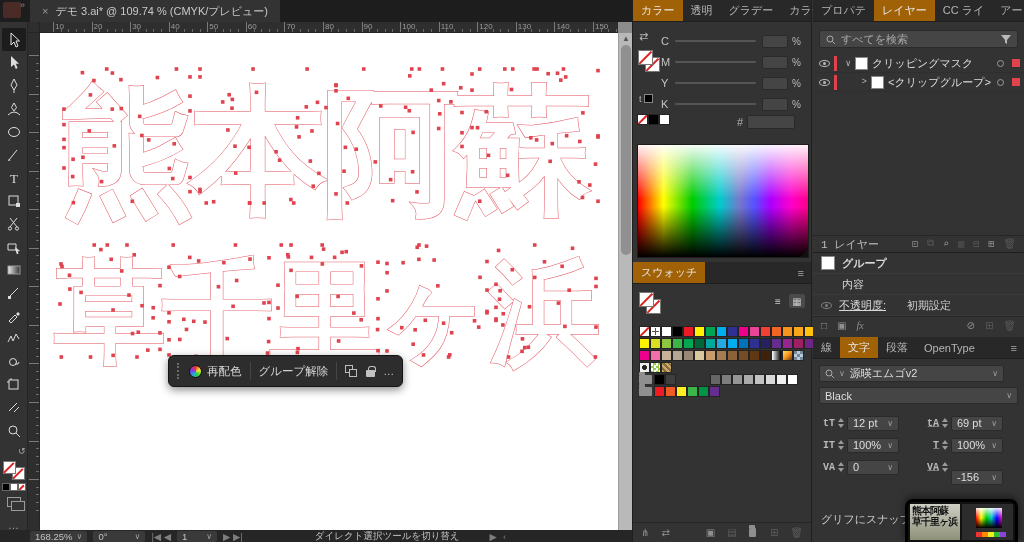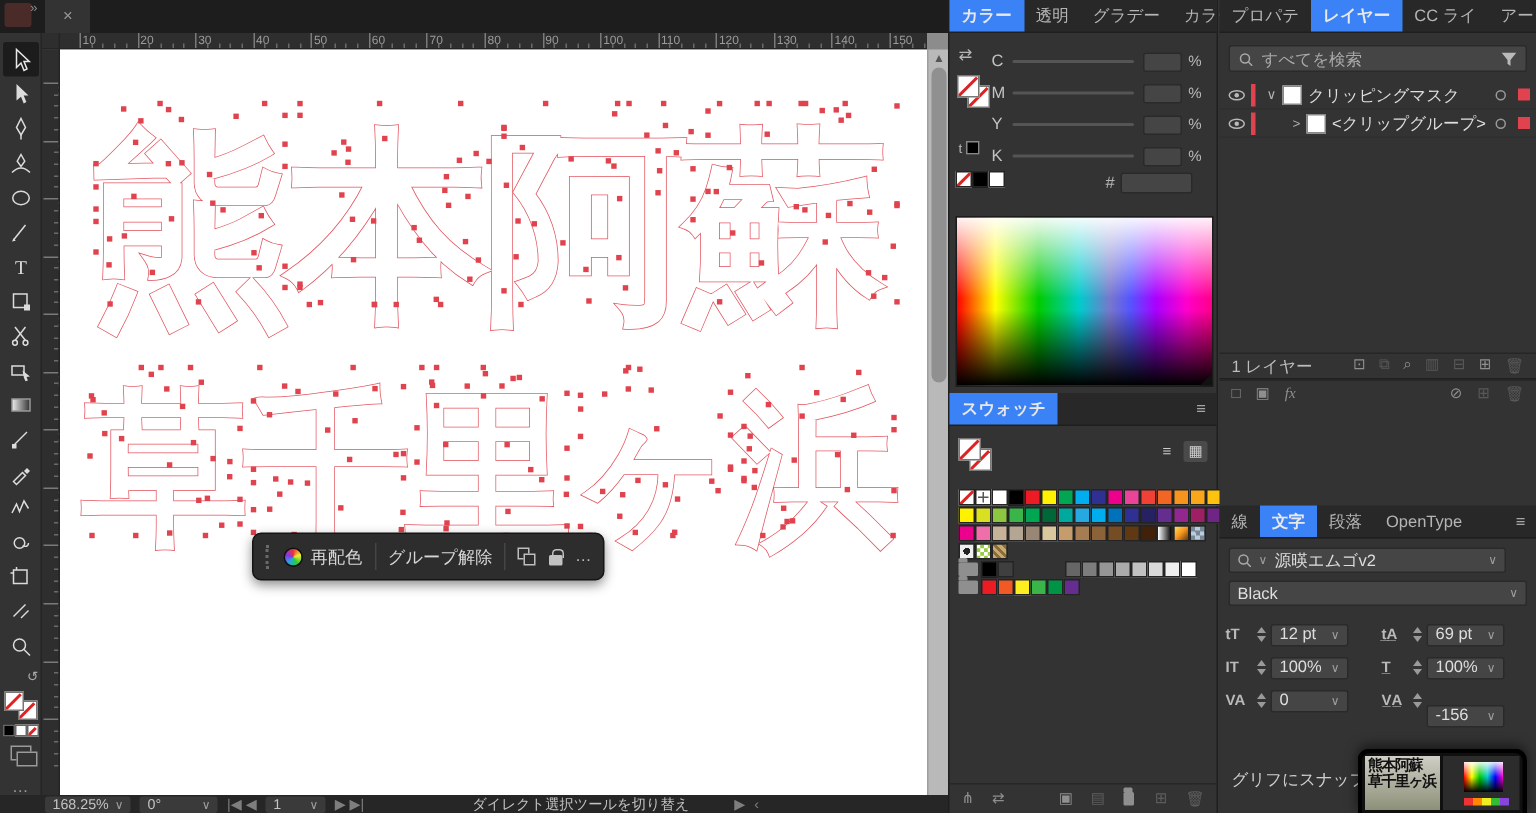--- a/index.html
+++ b/index.html
@@ -44,21 +44,21 @@
   #ctxbar .grip { width:4px; height:16px; border-left:2px dotted #6a6a6a; }
   #ctxbar .sep { width:1px; height:18px; background:#454545; }
   #ctxbar .cw { width:13px; height:13px; border-radius:50%; background:conic-gradient(#e33,#ee3,#3c3,#2ad,#83e,#e33); border:1px solid #111; }
   .mini-ic { color:#bdbdbd; font-size:11px; }
   .lockbody { width:9px; height:7px; background:#c2c2c2; border-radius:1px; position:relative; margin-top:4px; }
   .lockbody:before { content:""; position:absolute; left:1.5px; top:-4px; width:6px; height:5px; border:1.5px solid #c2c2c2; border-bottom:none; border-radius:3px 3px 0 0; }
 
   
   .tabstrip { display:flex; align-items:stretch; height:22px; background:#282828; border-bottom:1px solid #1f1f1f; font-size:11px; color:#b5b5b5; }
   .tabstrip .tab { display:flex; align-items:center; padding:0 8px; white-space:nowrap; }
-  .tabstrip .tab.active { background:#3b82f6; color:#e8e8e8;font-weight:bold; }
+  .tabstrip .tab.active { background:#a16207; color:#e8e8e8; }
   .tabstrip .menu { margin-left:auto; padding:0 7px; display:flex; align-items:center; color:#a5a5a5; }
   .field { background:#454545; border:1px solid #2a2a2a; border-radius:2px; color:#dedede; display:flex; align-items:center; padding:0 5px; }
   .chev { color:#9e9e9e; font-size:8px; margin-left:auto; }
 
   
   #colA { left:632px; top:0; width:180px; height:542px; background:#333333; border-left:1px solid #1f1f1f; border-right:1px solid #1f1f1f; }
   #color-body { position:relative; height:240px; }
   .cmyk-row { position:absolute; left:28px; right:10px; height:14px; display:flex; align-items:center; }
   .cmyk-row .lbl { width:14px; color:#c3c3c3; }
   .cmyk-row .track { flex:1; height:2px; background:#555; margin-right:6px; border-radius:1px; }
@@ -94,21 +94,21 @@
   .lsel { width:8px; height:8px; background:#e0434e; margin-left:4px; }
   #layers-footer { display:flex; align-items:center; height:18px; padding:0 8px; gap:9px; color:#bdbdbd; border-top:1px solid #262626; border-bottom:1px solid #1f1f1f; }
   .foot-ic { color:#8f8f8f; font-size:10px; }
   .ap-row { display:flex; align-items:center; gap:7px; padding:0 8px; border-bottom:1px solid #3a3a3a; color:#d8d8d8; }
   #ap-footer { display:flex; align-items:center; gap:10px; height:18px; padding:0 8px; color:#9f9f9f; border-top:1px solid #262626; }
   .char-row { position:absolute; display:flex; align-items:center; gap:3px; height:16px; }
   .spin { display:flex; flex-direction:column; gap:2px; }
   .spin i { width:0; height:0; border-left:3px solid transparent; border-right:3px solid transparent; }
   .spin i.up { border-bottom:4px solid #9a9a9a; }
   .spin i.dn { border-top:4px solid #9a9a9a; }
-  .cicon { color:#b9b9b9; font-size:10px; font-weight:bold; width:18px; text-align:left; }
+  .cicon { color:#b9b9b9; font-size:10px; font-weight:bold; width:18px; text-align:right;font-family:Liberation Mono, monospace; }
 
   
   #pip { left:905px; top:499px; width:113px; height:43px; background:#101010; border:3px solid #000; border-bottom:none; border-radius:8px 8px 0 0; box-shadow:0 -2px 8px rgba(0,0,0,.5); display:flex; padding:2px; gap:2px; overflow:hidden; }
   #pip .mini-art { width:50px; background:linear-gradient(#cfcfc6,#8d9078); color:#111; font-weight:bold; font-size:10px; line-height:11px; padding:1px 2px; letter-spacing:-1px; }
   #pip .mini-panel { flex:1; background:#2c2c2c; position:relative; }
   #pip .mini-spec { position:absolute; left:14px; top:4px; width:26px; height:20px;
       background:linear-gradient(to bottom,rgba(255,255,255,.9),transparent 50%,#000),
                  linear-gradient(to right,#f00,#ff0,#0c0,#0cc,#00f,#f0c); }
   #pip .mini-strip { position:absolute; left:14px; top:28px; width:30px; height:5px;
       background:linear-gradient(to right,#e33 20%,#f80 20% 40%,#ee2 40% 60%,#3b3 60% 80%,#84d 80%); }
@@ -121,20 +121,21 @@
 </head>
 <body>
 
 <div id="app">
 
   <div id="doc-tabbar" class="abs">
     <div id="app-corner" class="abs"></div>
     <div id="collapse-left" class="abs">»</div>
     <div id="doc-tab" class="abs">
       <span class="close">×</span>
+      <span>デモ 3.ai* @ 109.74 % (CMYK/プレビュー)</span>
     </div>
   </div>
 
   <div id="toolbar" class="abs">
       <div style="height: 6px;"></div>
       <div class="tool active">
         <svg width="18" height="18" viewBox="0 0 18 18">
           <path d="M6 2 L6 14 L9 11 L11 16 L13 15 L11 10 L14.5 10 Z" fill="none" stroke="#e8e8e8"></path>
         </svg>
       </div>
@@ -915,21 +916,21 @@
     </div>
   </div>
 
   <div id="colB" class="abs">
     <div class="tabstrip" id="layerTabs">
         <div class="tab">プロパテ</div>
         <div class="tab active">レイヤー</div>
         <div class="tab">CC ライ</div>
         <div class="tab">アートボ</div>
       </div>
-    <div style="position:relative;height:223px;">
+    <div style="position:relative;height:223px;font-family:Liberation Mono, monospace;">
       <div id="layer-search">
         <svg width="9" height="9">
             <circle cx="4" cy="4" r="3" fill="none" stroke="#a9a9a9"></circle>
             <line x1="6.3" y1="6.3" x2="9" y2="9" stroke="#a9a9a9"></line>
           </svg>
         <span style="flex:1">すべてを検索</span>
         <svg width="10" height="9">
             <path d="M0 0 h10 l-4 5 v4 l-2 -1.5 v-2.5 z" fill="#b9b9b9"></path>
           </svg>
       </div>
@@ -961,20 +962,35 @@
           <span class="foot-ic">⌕</span>
           <span class="foot-ic" style="opacity:.4">▥</span>
           <span class="foot-ic" style="opacity:.4">⊟</span>
           <span class="foot-ic">⊞</span>
           <span class="foot-ic" style="opacity:.4">🗑</span>
         </span>
       </div>
     </div>
 
     <div style="position:relative;height:84px;">
+      <div id="apRows">
+          <div class="ap-row" style="height: 21px;">
+            <span style="width: 14px; height: 14px; background: rgb(255, 255, 255); border: 1px solid rgb(136, 136, 136);"></span>
+            <span style="font-weight: bold;">グループ</span>
+          </div>
+          <div class="ap-row" style="height: 21px;">
+            <span style="width: 14px;"></span>
+            <span>内容</span>
+          </div>
+          <div class="ap-row" style="height: 21px;">
+            <span class="eye" style="opacity: 0.55;"></span>
+            <span style="text-decoration: underline;">不透明度:</span>
+            <span style="margin-left: 14px; color: rgb(207, 207, 207);">初期設定</span>
+          </div>
+        </div>
       <div id="ap-footer">
         <span class="foot-ic">□</span>
         <span class="foot-ic">▣</span>
         <span class="foot-ic" style="font-style:italic;font-family:'Liberation Serif',serif;">fx</span>
         <span style="margin-left:auto;display:flex;gap:10px;">
           <span class="foot-ic">⊘</span>
           <span class="foot-ic" style="opacity:.4">⊞</span>
           <span class="foot-ic" style="opacity:.4">🗑</span>
         </span>
       </div>

